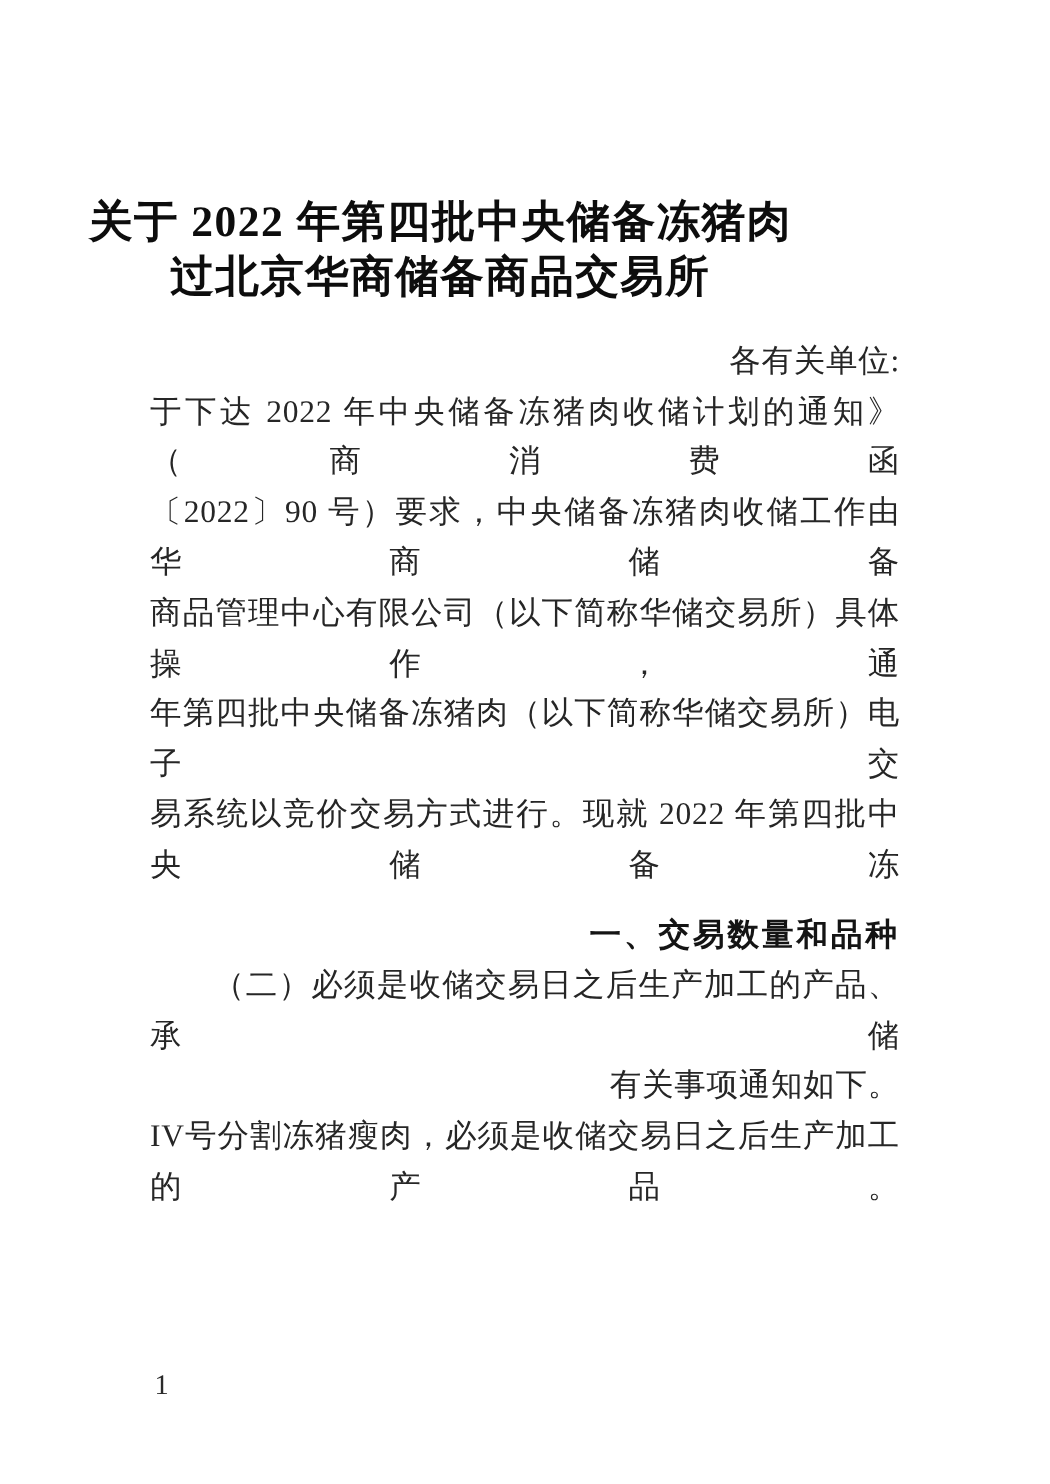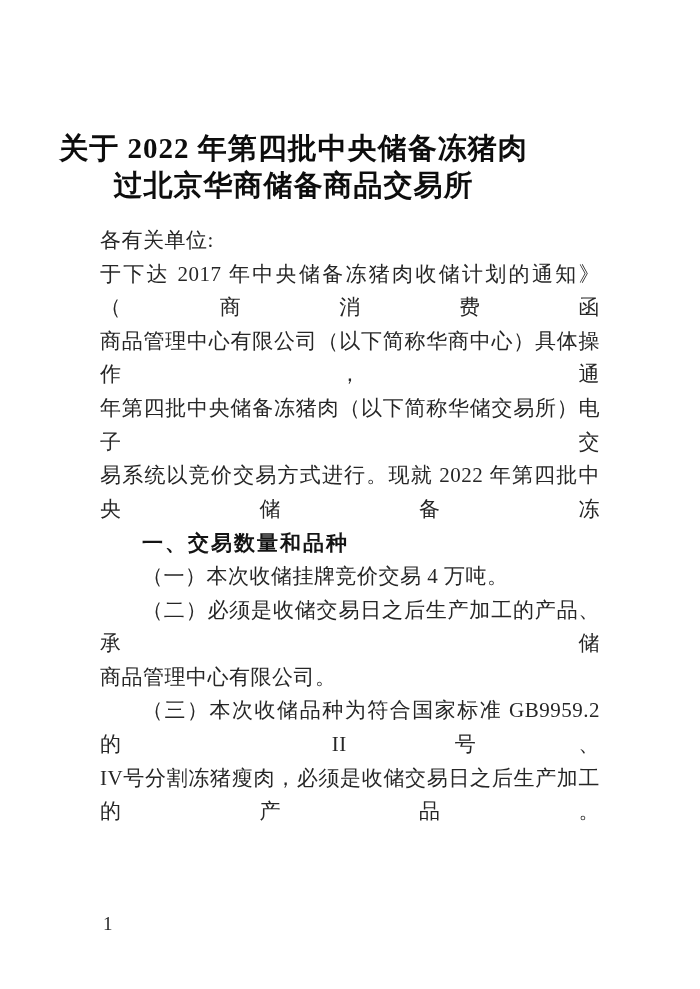--- a/index.html
+++ b/index.html
@@ -29,35 +29,36 @@
     position:absolute;
     left:100px;top:224px;width:500px;
     color:#262626;
     font-size:21px;
     line-height:33.6px;
     letter-spacing:0.5px;
   }
   .ln{
     width:500px;
     white-space:nowrap;
-    text-align:left;
+    text-align:right;
   }
   .ln.full{
     white-space:normal;
     text-align:justify;
     text-align-last:justify;
   }
   .ln.indent{
     text-indent:2em;
   }
   .ln.head{
     font-family:"Liberation Sans","DejaVu Sans",sans-serif;
     font-weight:700;
     color:#141414;
     letter-spacing:2px;
+    margin-top:13px;
   }
   .page-number{
     position:absolute;
     left:103px;top:913px;
     font-size:19px;
     color:#2a2a2a;
     font-family:"Liberation Serif","DejaVu Serif",serif;
   }
 </style>
 </head>
@@ -65,28 +66,27 @@
 
 <div class="page">
 
   <div class="doc-title">
     <div>关于 2022 年第四批中央储备冻猪肉</div>
     <div>过北京华商储备商品交易所</div>
   </div>
 
   <div class="body-text">
     <div class="ln">各有关单位:</div>
-    <div class="ln full">于下达 2017 年中央储备冻猪肉收储计划的通知》（商消费函</div>
-    <div class="ln full">商品管理中心有限公司（以下简称华商中心）具体操作，通</div>
+    <div class="ln full">于下达 2022 年中央储备冻猪肉收储计划的通知》（商消费函</div>
+    <div class="ln full">〔2022〕90 号）要求，中央储备冻猪肉收储工作由华商储备</div>
+    <div class="ln full">商品管理中心有限公司（以下简称华储交易所）具体操作，通</div>
     <div class="ln full">年第四批中央储备冻猪肉（以下简称华储交易所）电子交</div>
     <div class="ln full">易系统以竞价交易方式进行。现就 2022 年第四批中央储备冻</div>
     <div class="ln indent head">一、交易数量和品种</div>
-    <div class="ln indent">（一）本次收储挂牌竞价交易 4 万吨。</div>
     <div class="ln indent full">（二）必须是收储交易日之后生产加工的产品、承储</div>
-    <div class="ln">商品管理中心有限公司。</div>
-    <div class="ln indent full">（三）本次收储品种为符合国家标准 GB9959.2 的 II 号、</div>
+    <div class="ln">有关事项通知如下。</div>
     <div class="ln full">IV号分割冻猪瘦肉，必须是收储交易日之后生产加工的产品。</div>
 
   </div>
 
   <div class="page-number">1</div>
 
 </div>
 
 </body></html>

